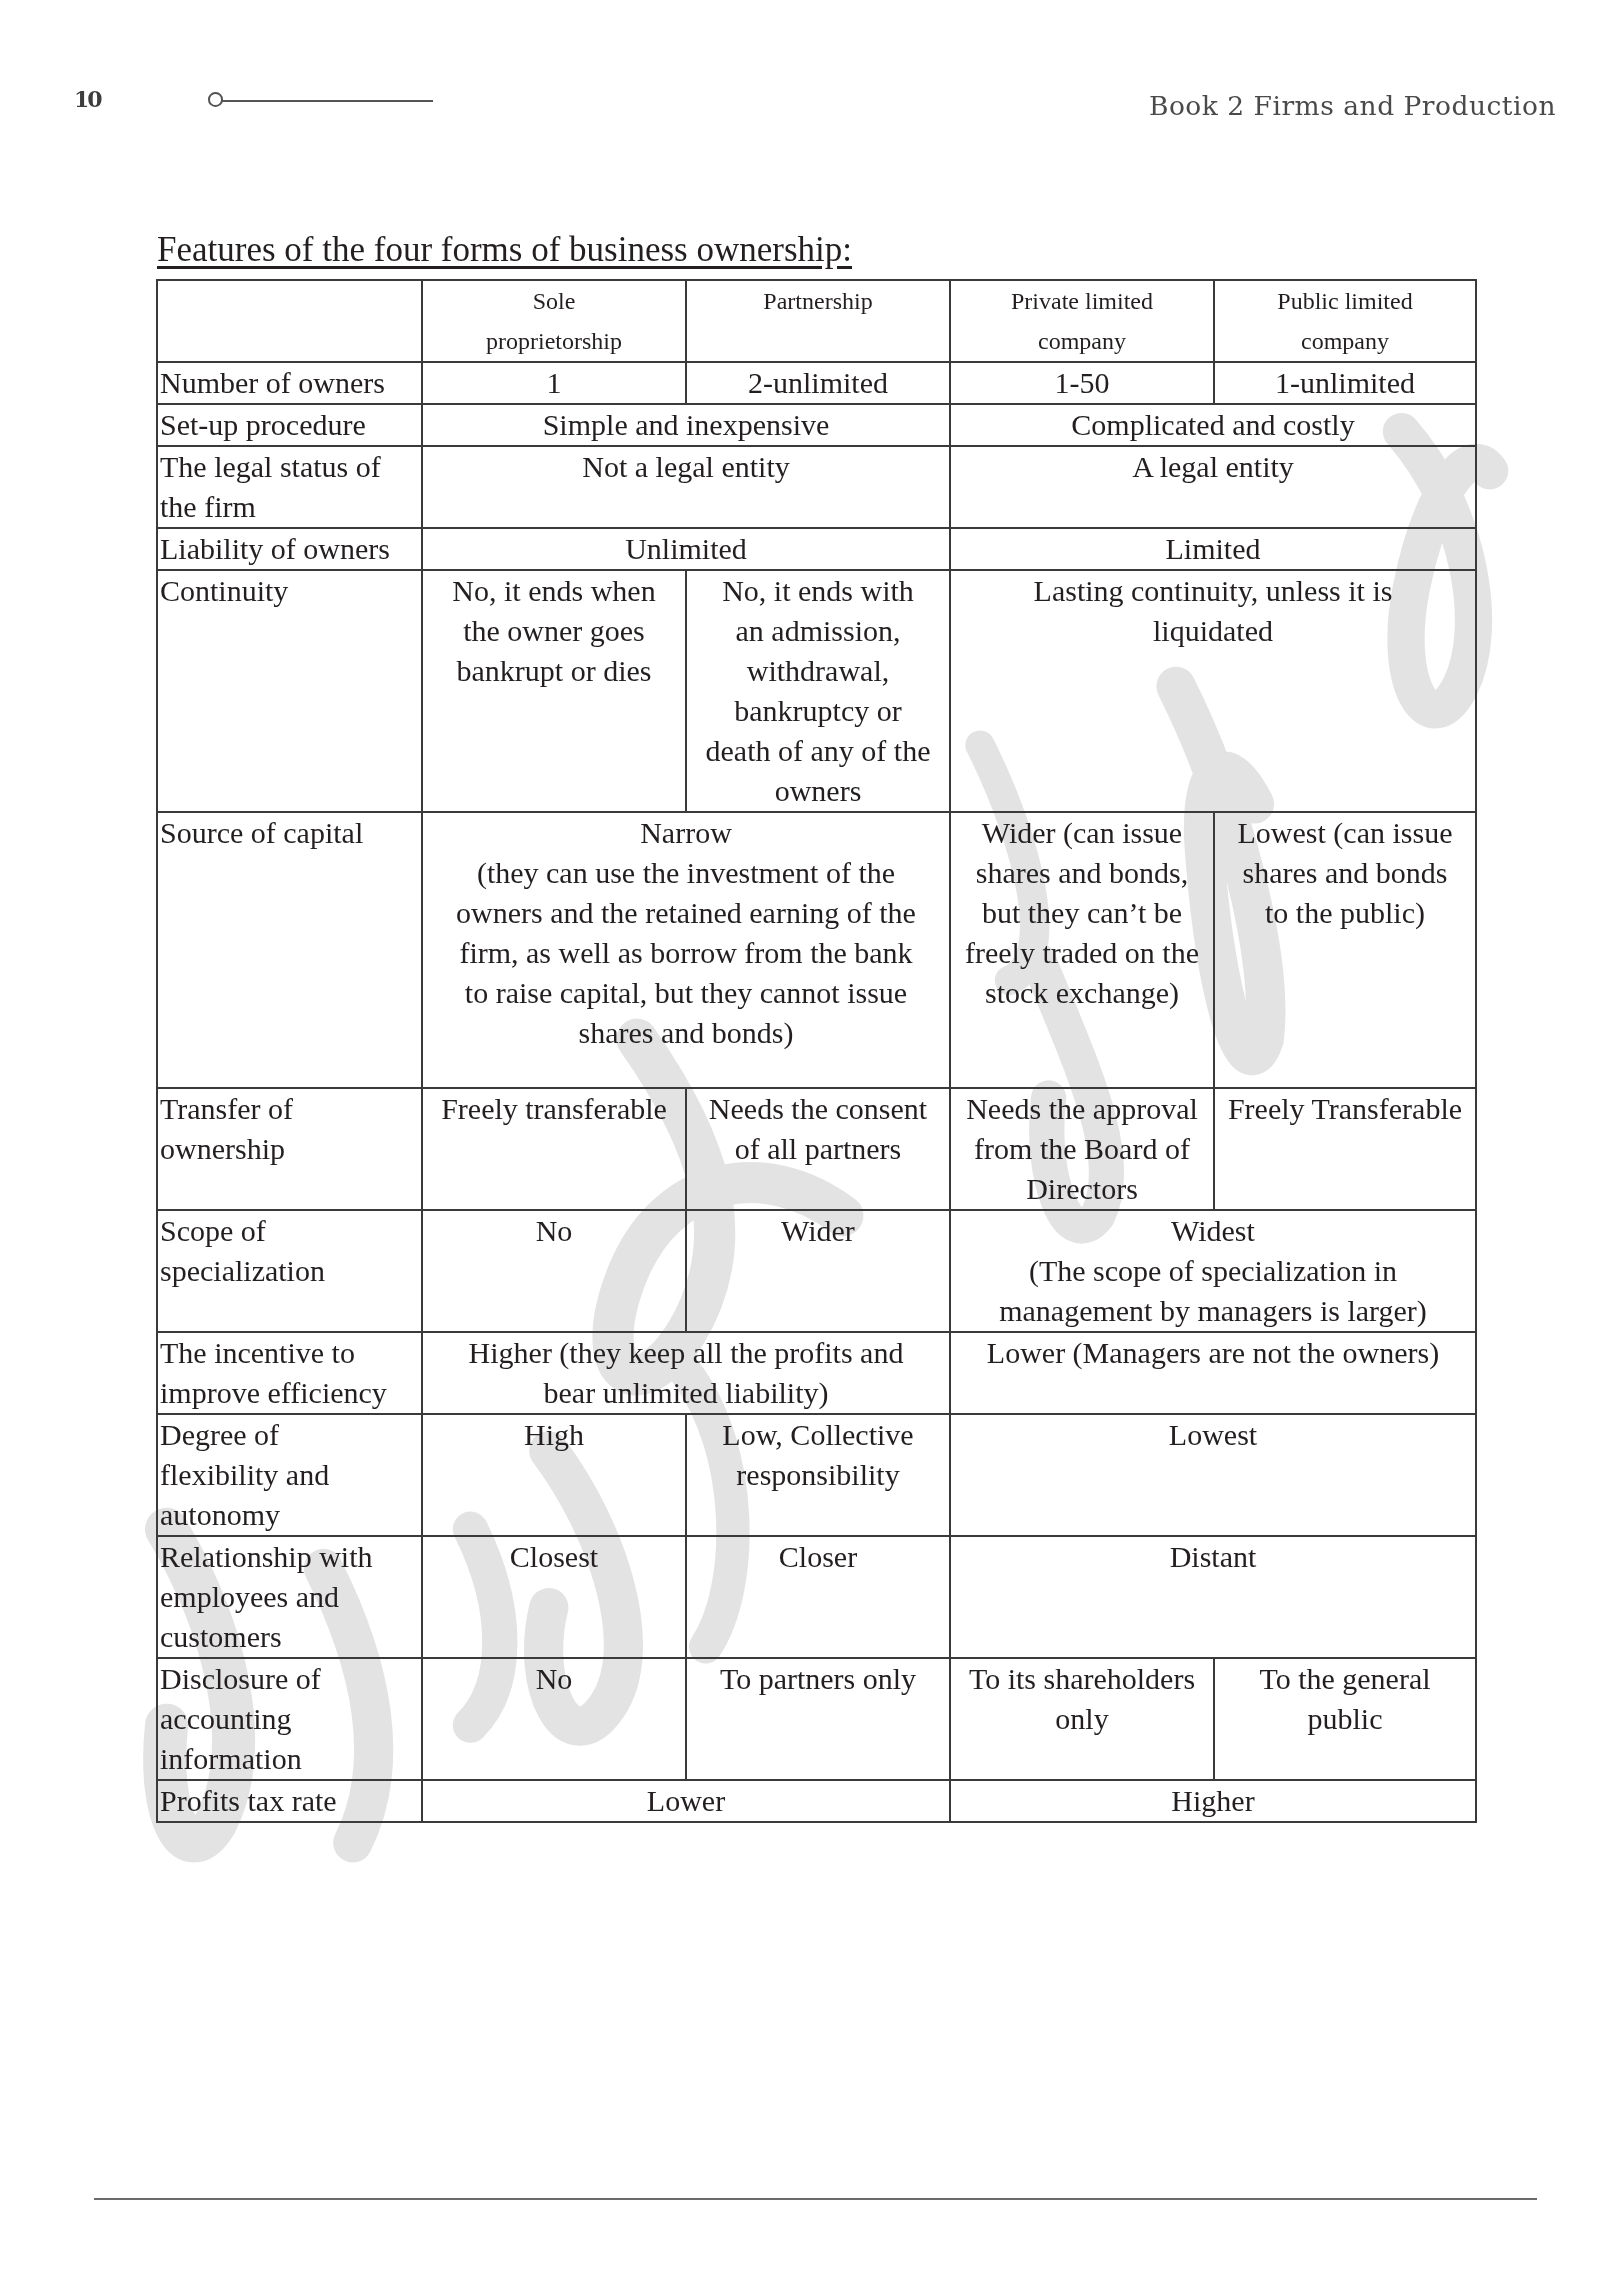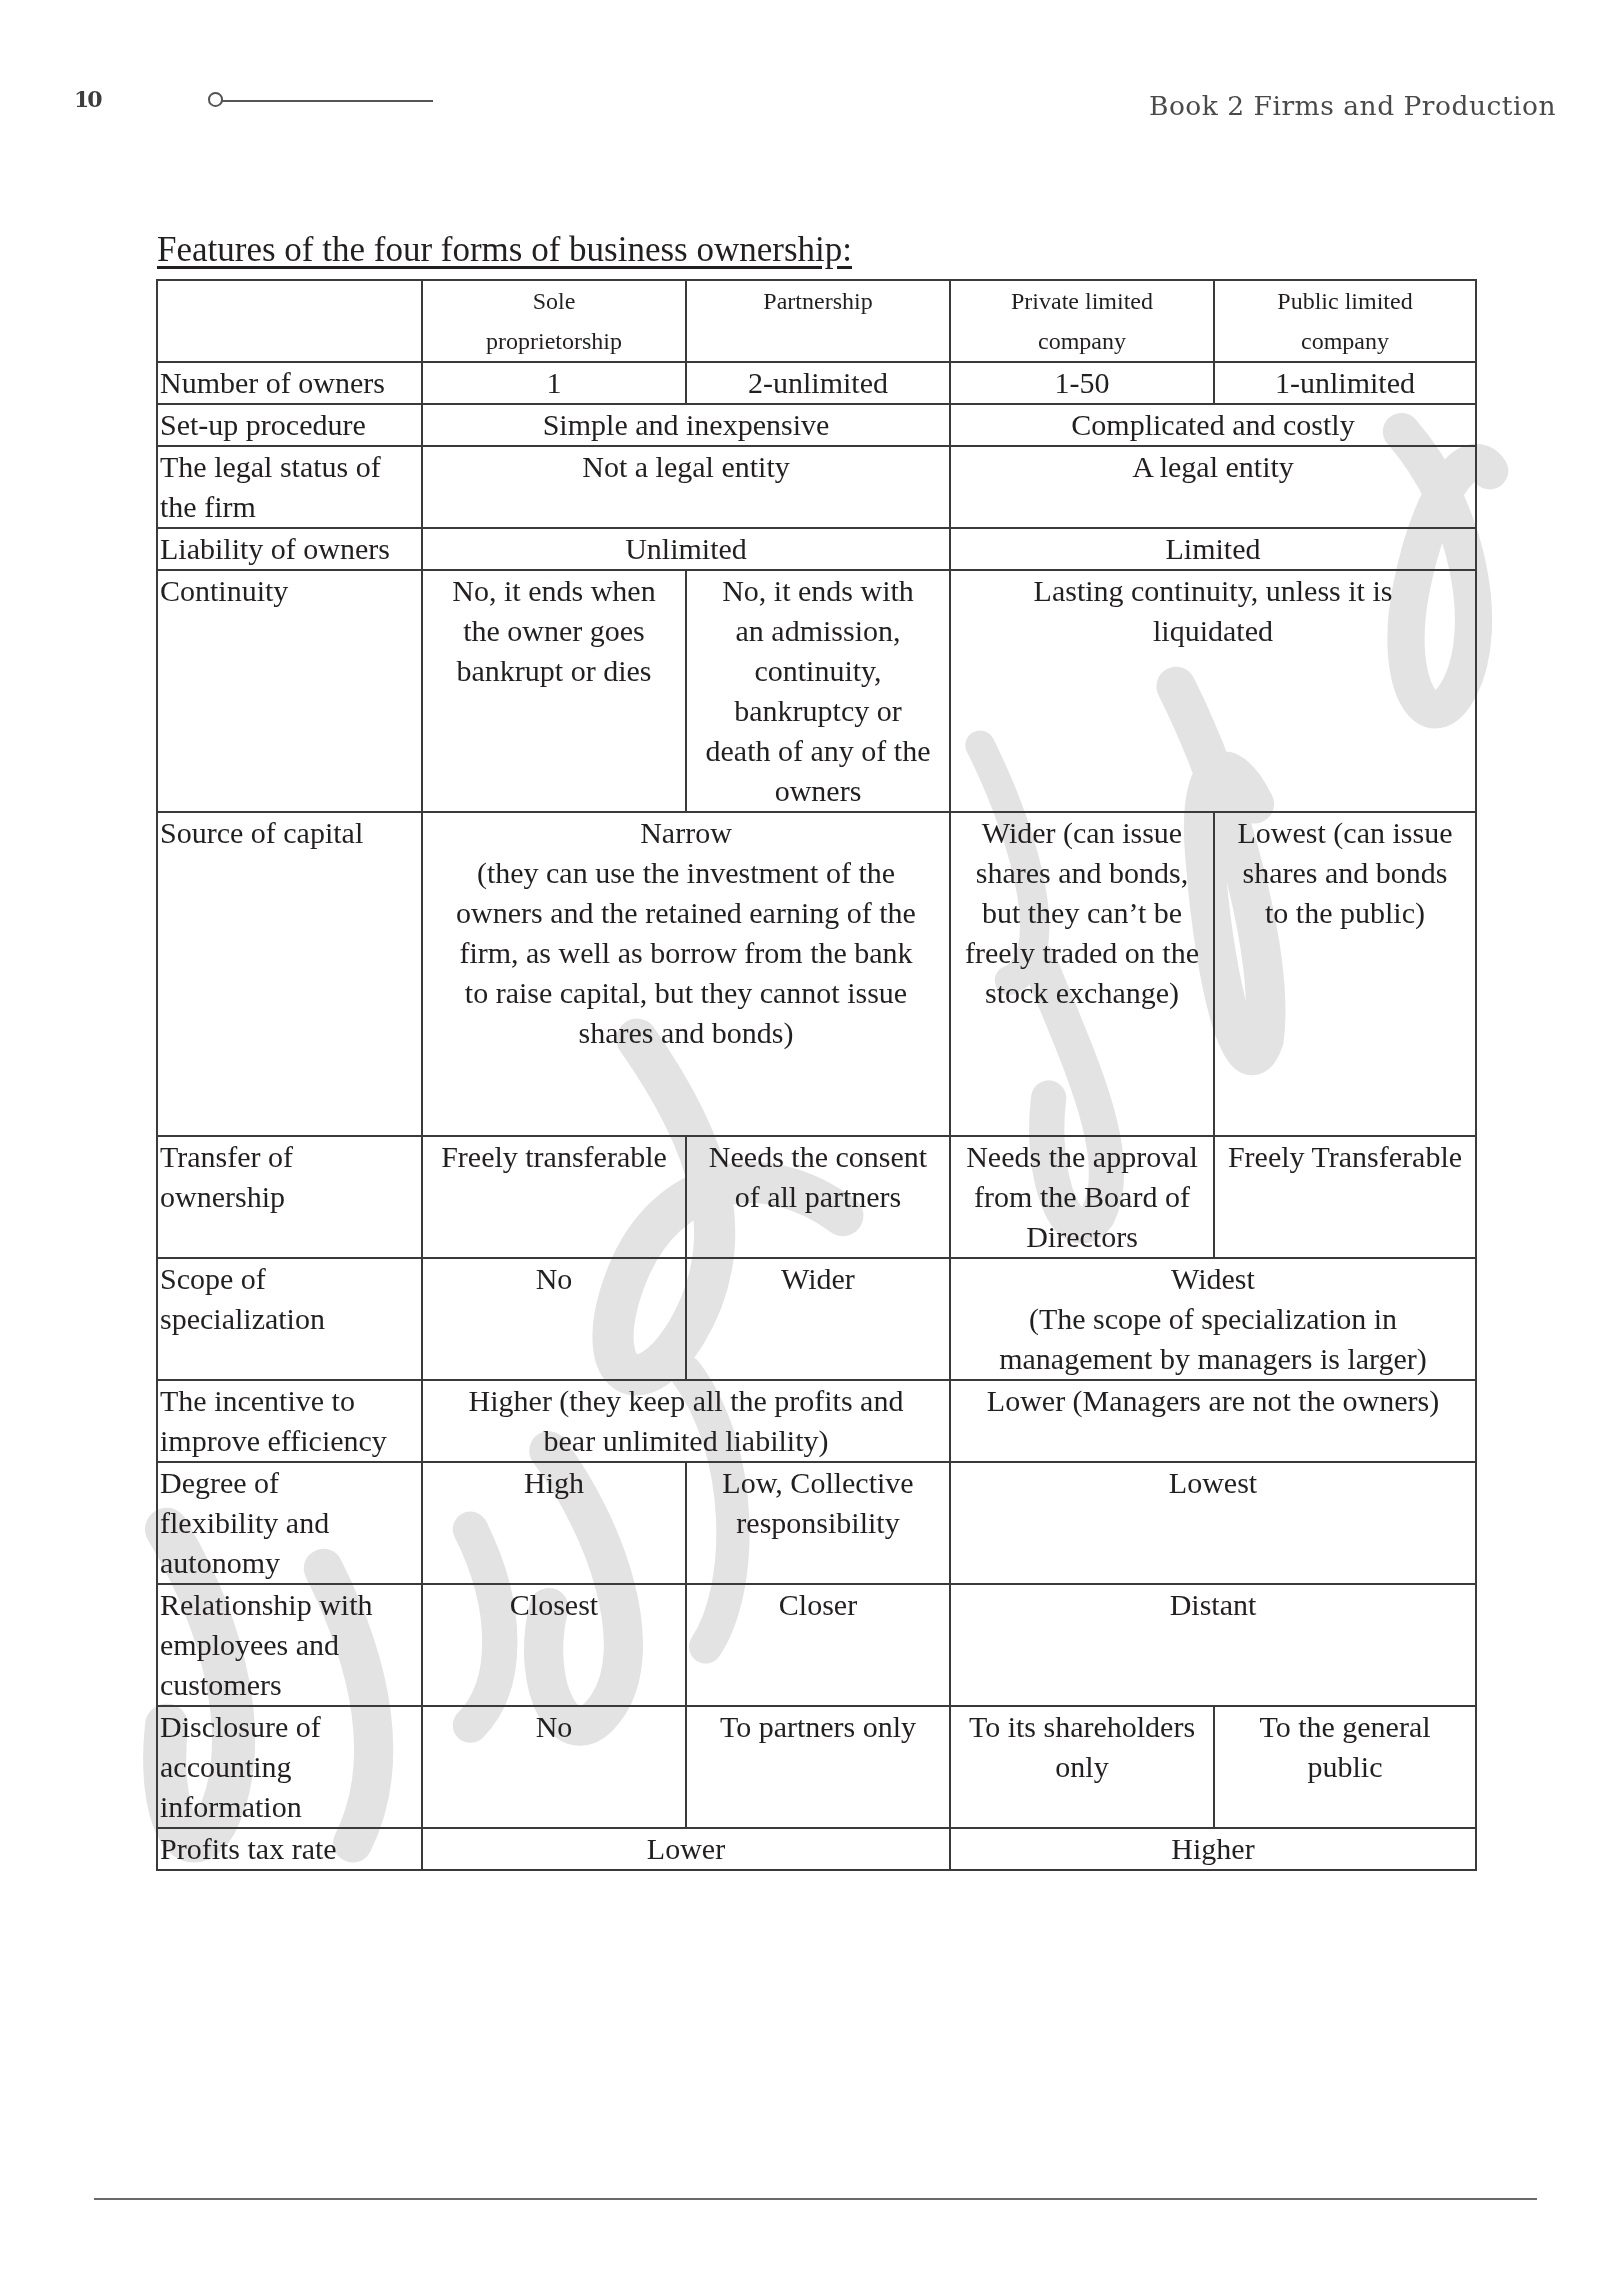--- a/index.html
+++ b/index.html
@@ -132,31 +132,31 @@
           <span class="cell-text">Continuity</span>
         </td>
         <td>
           <span class="cell-text">No, it ends when
 the owner goes
 bankrupt or dies</span>
         </td>
         <td>
           <span class="cell-text">No, it ends with
 an admission,
-continuity,
+withdrawal,
 bankruptcy or
 death of any of the
 owners</span>
         </td>
         <td colspan="2">
           <span class="cell-text">Lasting continuity, unless it is
 liquidated</span>
         </td>
       </tr>
-      <tr style="height: 324px;">
+      <tr style="height: 276px;">
         <td class="rowhead">
           <span class="cell-text">Source of capital</span>
         </td>
         <td colspan="2">
           <span class="cell-text">Narrow
 (they can use the investment of the
 owners and the retained earning of the
 firm, as well as borrow from the bank
 to raise capital, but they cannot issue
 shares and bonds)</span>

